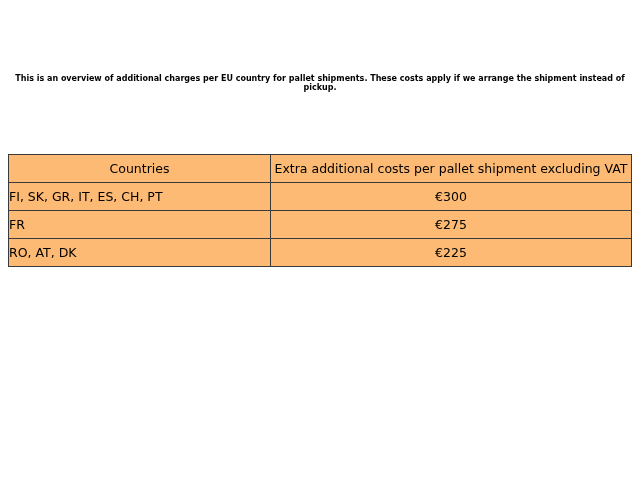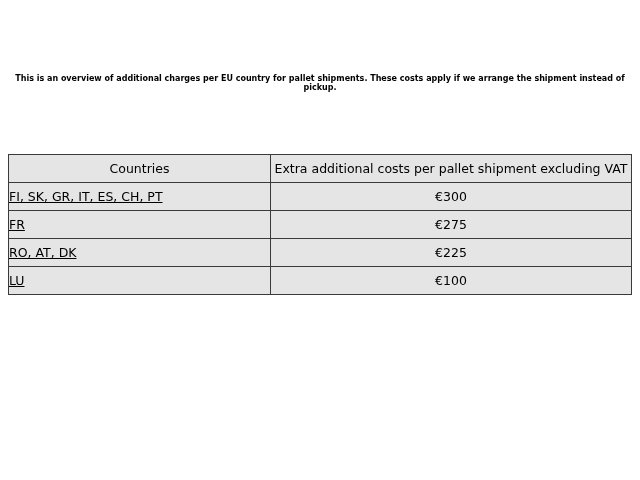--- a/index.html
+++ b/index.html
@@ -39,29 +39,28 @@
   }
   table.charges th,
   table.charges td {
     border: 1px solid #3a3a3a;
     height: 27px;
     padding: 0;
     font-weight: normal;
     white-space: nowrap;
     overflow: hidden;
     vertical-align: middle;
-    background: #e5e5e5;
+    background: #fdba74;
   }
   table.charges th {
     text-align: center;
   }
   td.cell-countries {
     text-align: left;
     padding-left: 24px;
-    text-decoration: underline;
   }
   td.cell-cost {
     text-align: center;
     padding-left: 33px;
   }
   col.col-countries { width: 262px; }
   col.col-cost      { width: 361px; }
 </style>
 </head>
 <body>
@@ -85,18 +84,14 @@
       <td class="cell-cost">€300</td>
     </tr>
     <tr>
       <td class="cell-countries">FR</td>
       <td class="cell-cost">€275</td>
     </tr>
     <tr>
       <td class="cell-countries">RO, AT, DK</td>
       <td class="cell-cost">€225</td>
     </tr>
-    <tr>
-      <td class="cell-countries">LU</td>
-      <td class="cell-cost">€100</td>
-    </tr>
   </tbody>
 </table>
 
 </body></html>

